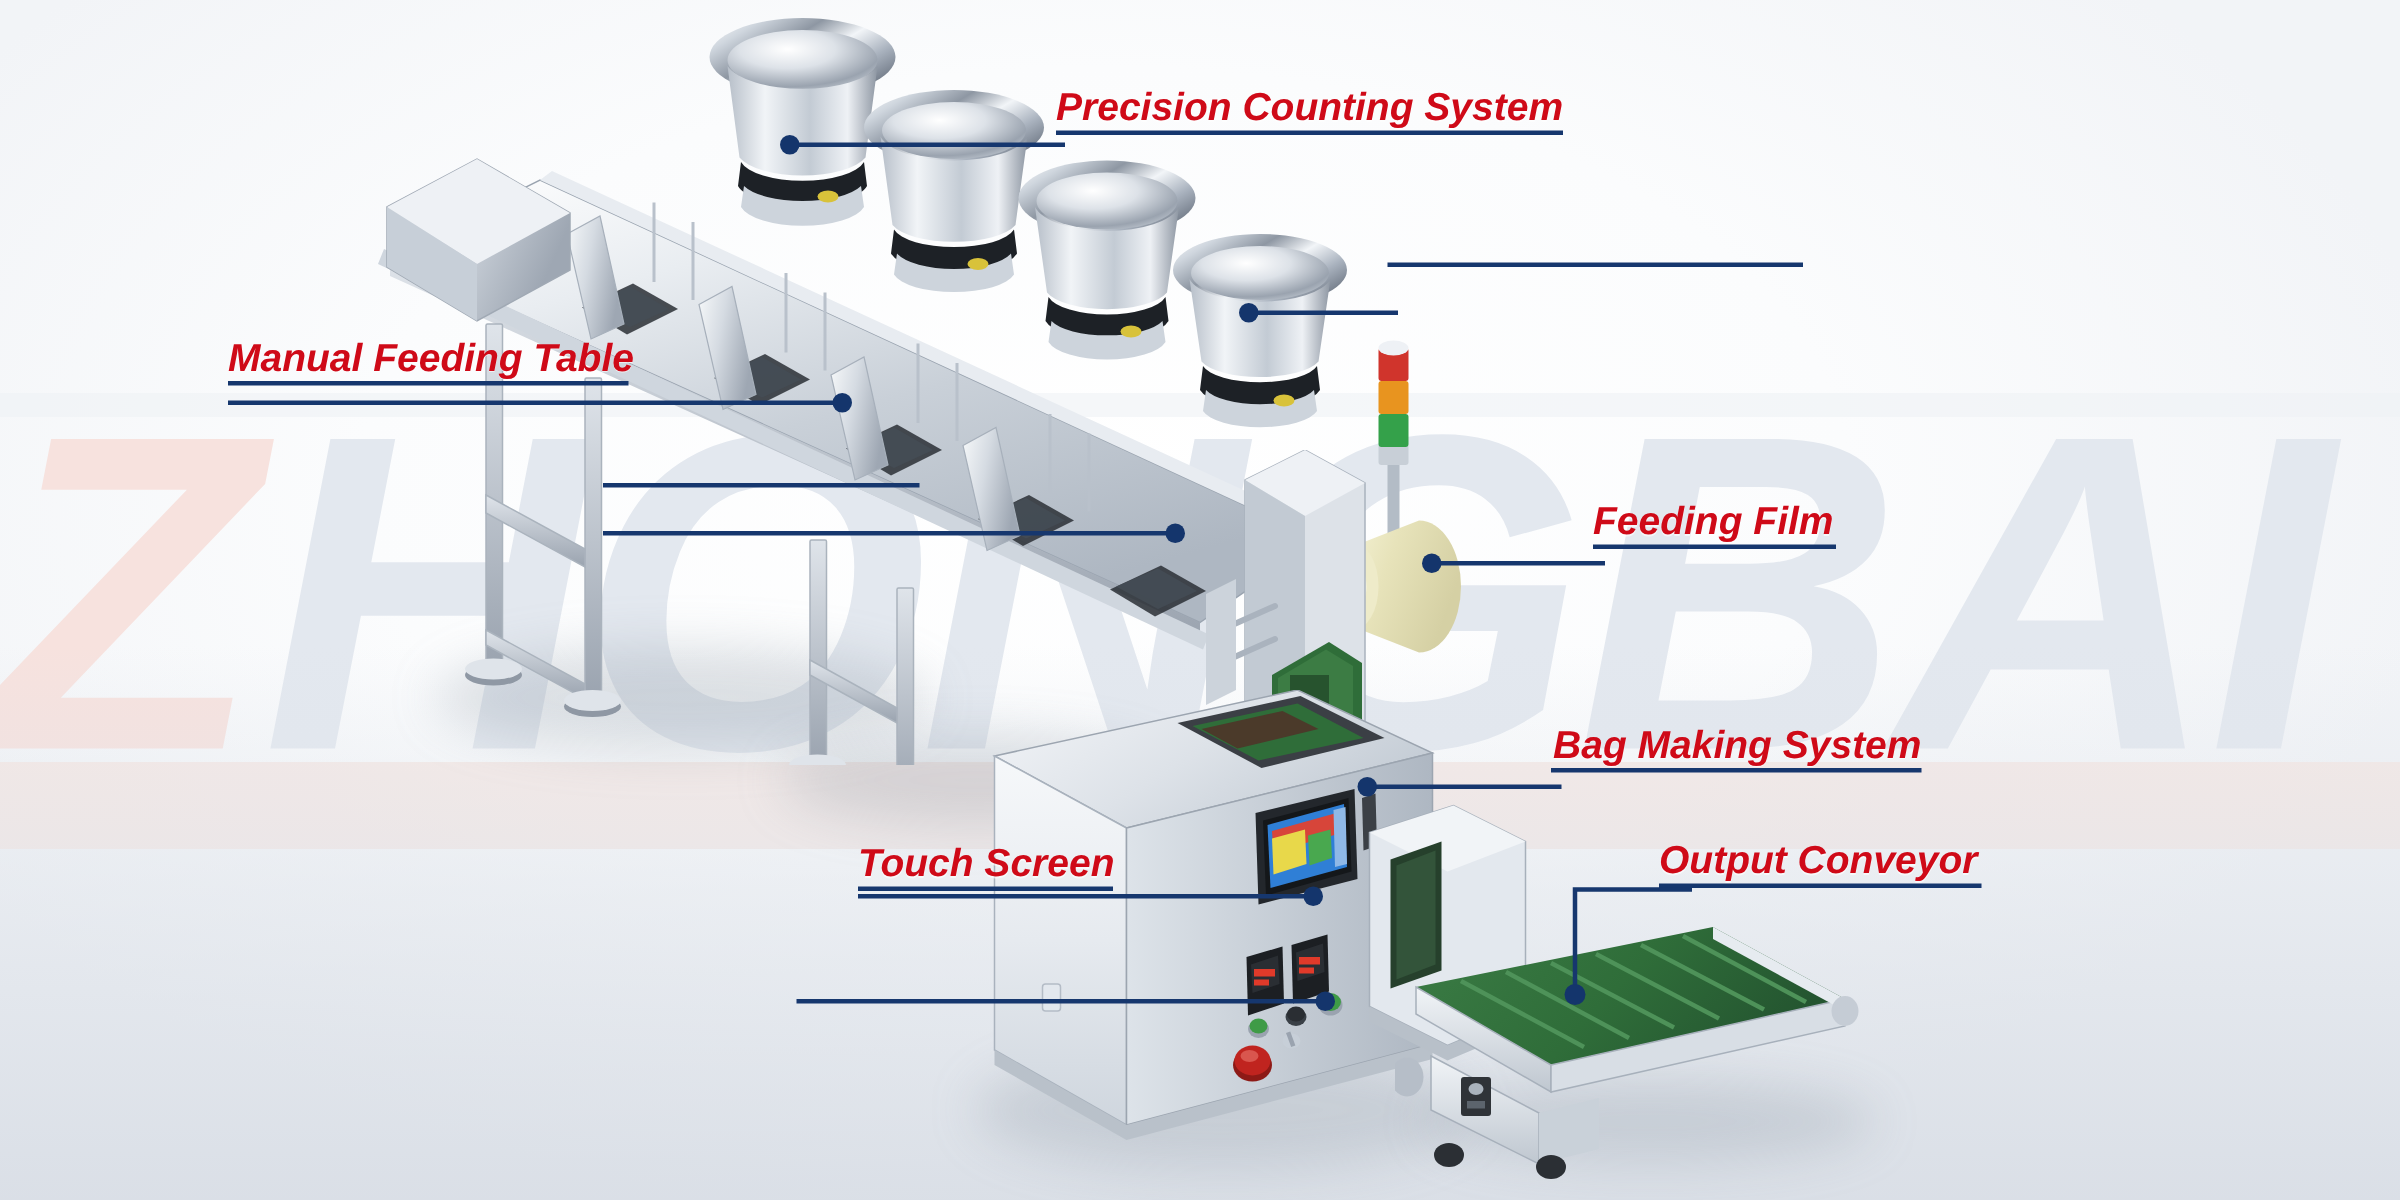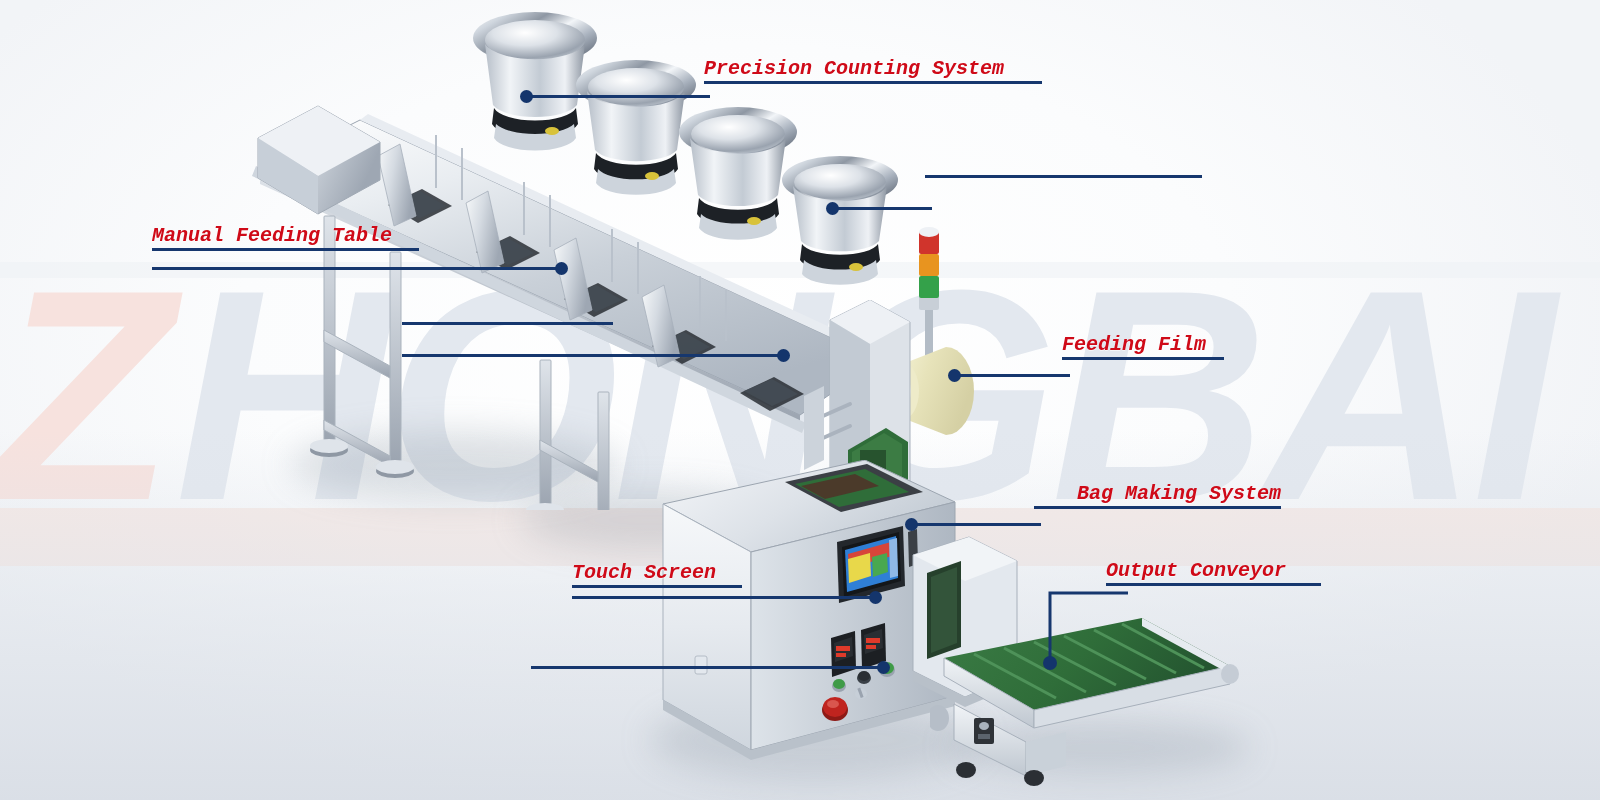--- a/index.html
+++ b/index.html
@@ -28,24 +28,23 @@
   
   .floor { position:absolute; left:0; top:430px; width:1600px; height:370px;
            background:linear-gradient(180deg,rgba(228,232,238,0) 0%,rgba(222,227,234,.55) 45%,rgba(210,216,225,.75) 100%); }
   .shadow { position:absolute; border-radius:50%; background:rgba(120,130,145,.22);
             filter:blur(16px); }
   .poly { position:absolute; }
 
   
   .label { position:absolute; }
   .label .txt {
-    font-style:italic; font-weight:bold; font-size:20px;
+    font-style:italic; font-weight:bold; font-size:26px;
     color:#cf0a18; white-space:nowrap; line-height:1.05;
     text-shadow:0 1px 0 rgba(255,255,255,.6);
-    font-family:Liberation Mono, monospace;
   }
   .label .rule { height:3px; background:#16376e; margin-top:2px; }
   .leader { position:absolute; }
   .leader .seg { position:absolute; background:#16376e; }
   .dot { position:absolute; width:13px; height:13px; border-radius:50%;
          background:#14356c; }
 </style>
 </head>
 <body>
 

